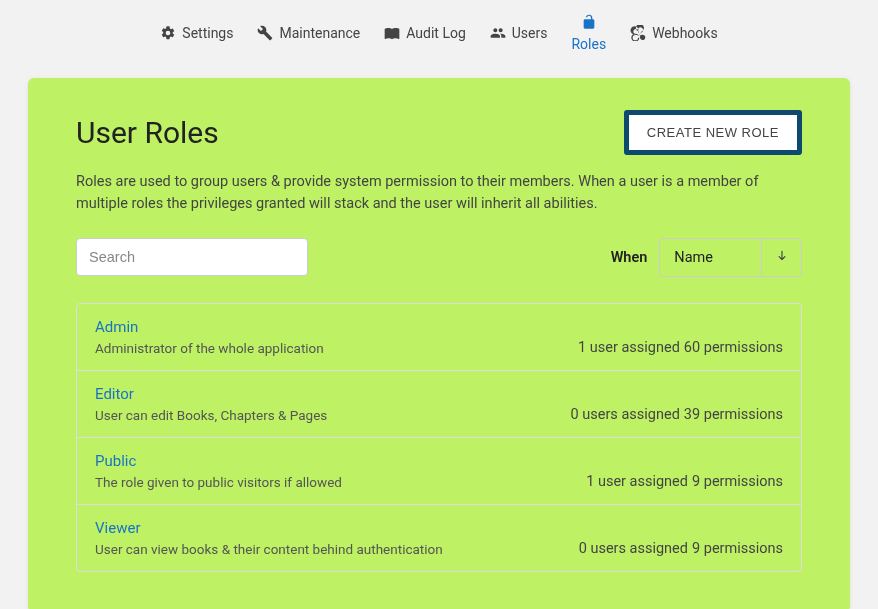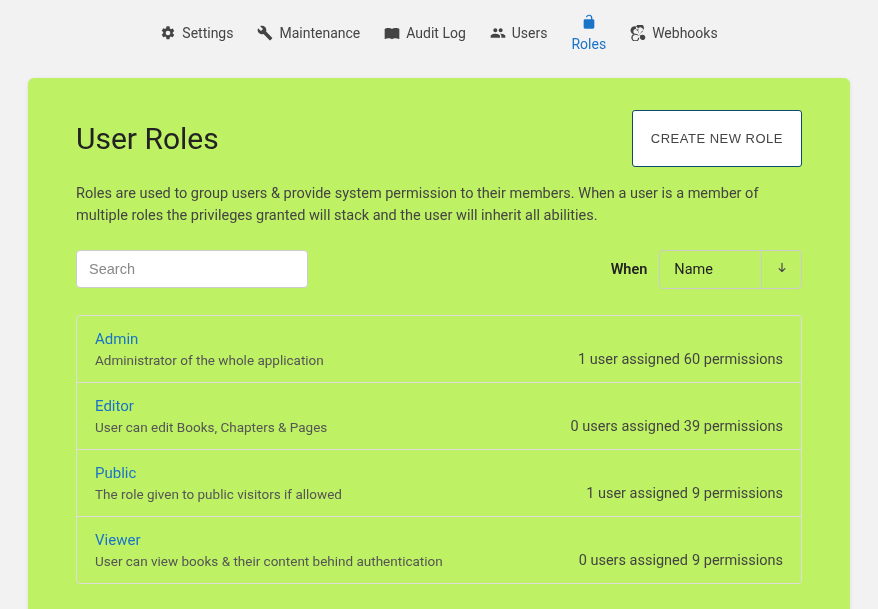--- a/index.html
+++ b/index.html
@@ -56,23 +56,23 @@
       justify-content: space-between;
       align-items: center;
       margin-bottom: 16px;
     }
     .page-title {
       font-size: 30px;
       font-weight: 400;
       color: #222;
     }
     .create-btn {
-      border: 1px solid #0c4a6e;
+      border: 5px solid #0c4a6e;
       background: #fff;
-      padding: 20px 18px;
+      padding: 10px 18px;
       font-size: 13px;
       letter-spacing: 0.5px;
       color: #444;
       cursor: pointer;
       border-radius: 3px;
     }
     .description {
       color: #444;
       font-size: 14.5px;
       line-height: 1.55;

